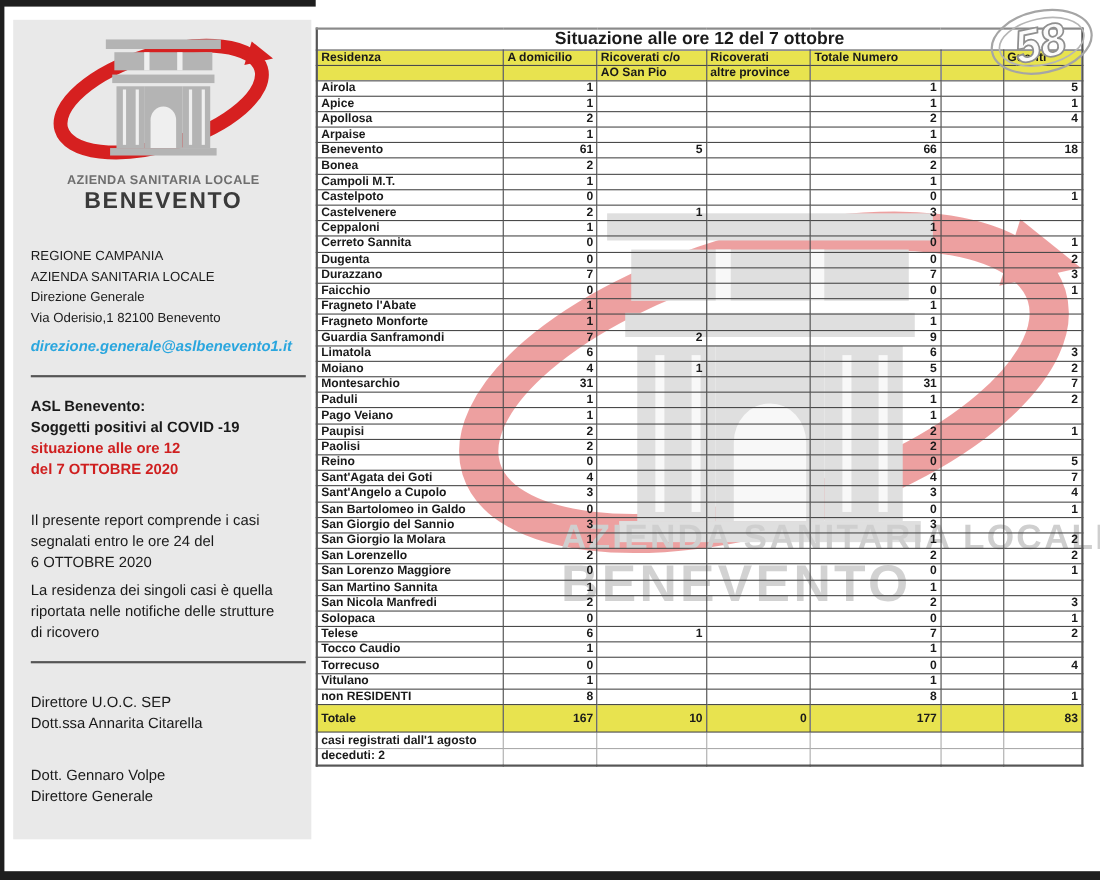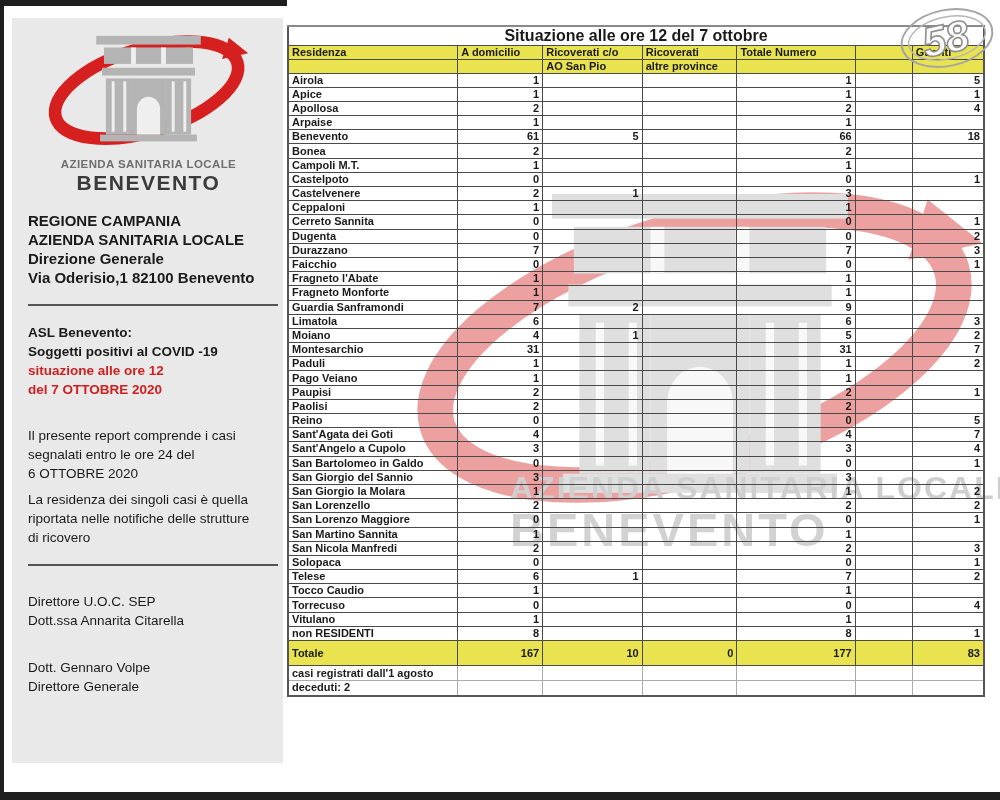--- a/index.html
+++ b/index.html
@@ -9,21 +9,21 @@
   .edge-left { position:absolute; left:0; top:0; width:4px; height:800px; background:#1e1e1e; }
   .edge-bottom { position:absolute; left:0; top:792px; width:1000px; height:8px; background:#1e1e1e; }
   .edge-top { position:absolute; left:0; top:0; width:287px; height:6px; background:#1e1e1e; }
 
   
   .sidebar { position:absolute; left:12px; top:18px; width:271px; height:745px; background:#e9e9e9; z-index:3; padding:10px 14px 0 16px; }
   .logo-wrap { text-align:center; }
   .logo-wrap svg { display:block; margin:0 auto; }
   .logo-cap1 { font-size:11.5px; color:#6e6e6e; letter-spacing:.4px; font-weight:600; text-align:center; margin-top:2px; }
   .logo-cap2 { font-size:21px; color:#3a3a3a; letter-spacing:1.5px; font-weight:800; text-align:center; margin-top:1px; }
-  .addr { margin-top:16px; font-size:15px; font-weight:700; line-height:19px; }
+  .addr { margin-top:28px; font-size:12px; font-weight:400; line-height:19px; }
   .email { display:inline-block; margin-top:8px; font-size:13.5px; font-weight:700; font-style:italic; color:#2aa6de; text-decoration:none; }
   .divider { border:none; border-top:2px solid #555; width:250px; margin:17px 0 0 0; }
   .rep-title { margin-top:17px; font-size:13.5px; font-weight:700; line-height:19px; }
   .rep-date { font-size:13.5px; font-weight:700; line-height:19px; color:#cf1f1f; }
   .note { margin-top:27px; font-size:13.5px; font-weight:400; line-height:19px; }
   .note2 { margin-top:7px; }
   .directors { margin-top:26px; font-size:13.5px; line-height:19px; }
   .dir2 { margin-top:28px; }
 
   
@@ -100,20 +100,21 @@
         </svg>
       <div class="logo-cap1">AZIENDA SANITARIA LOCALE</div>
       <div class="logo-cap2">BENEVENTO</div>
     </div>
     <div class="addr">
         <div>REGIONE CAMPANIA</div>
         <div>AZIENDA SANITARIA LOCALE</div>
         <div>Direzione Generale</div>
         <div>Via Oderisio,1 82100 Benevento</div>
       </div>
+    <a class="email" href="#">direzione.generale@aslbenevento1.it</a>
     <hr class="divider">
     <div class="rep-title">
         <div>ASL Benevento:</div>
         <div>Soggetti positivi al COVID -19</div>
       </div>
     <div class="rep-date">
         <div>situazione alle ore 12</div>
         <div>del 7 OTTOBRE 2020</div>
       </div>
     <div class="note">

